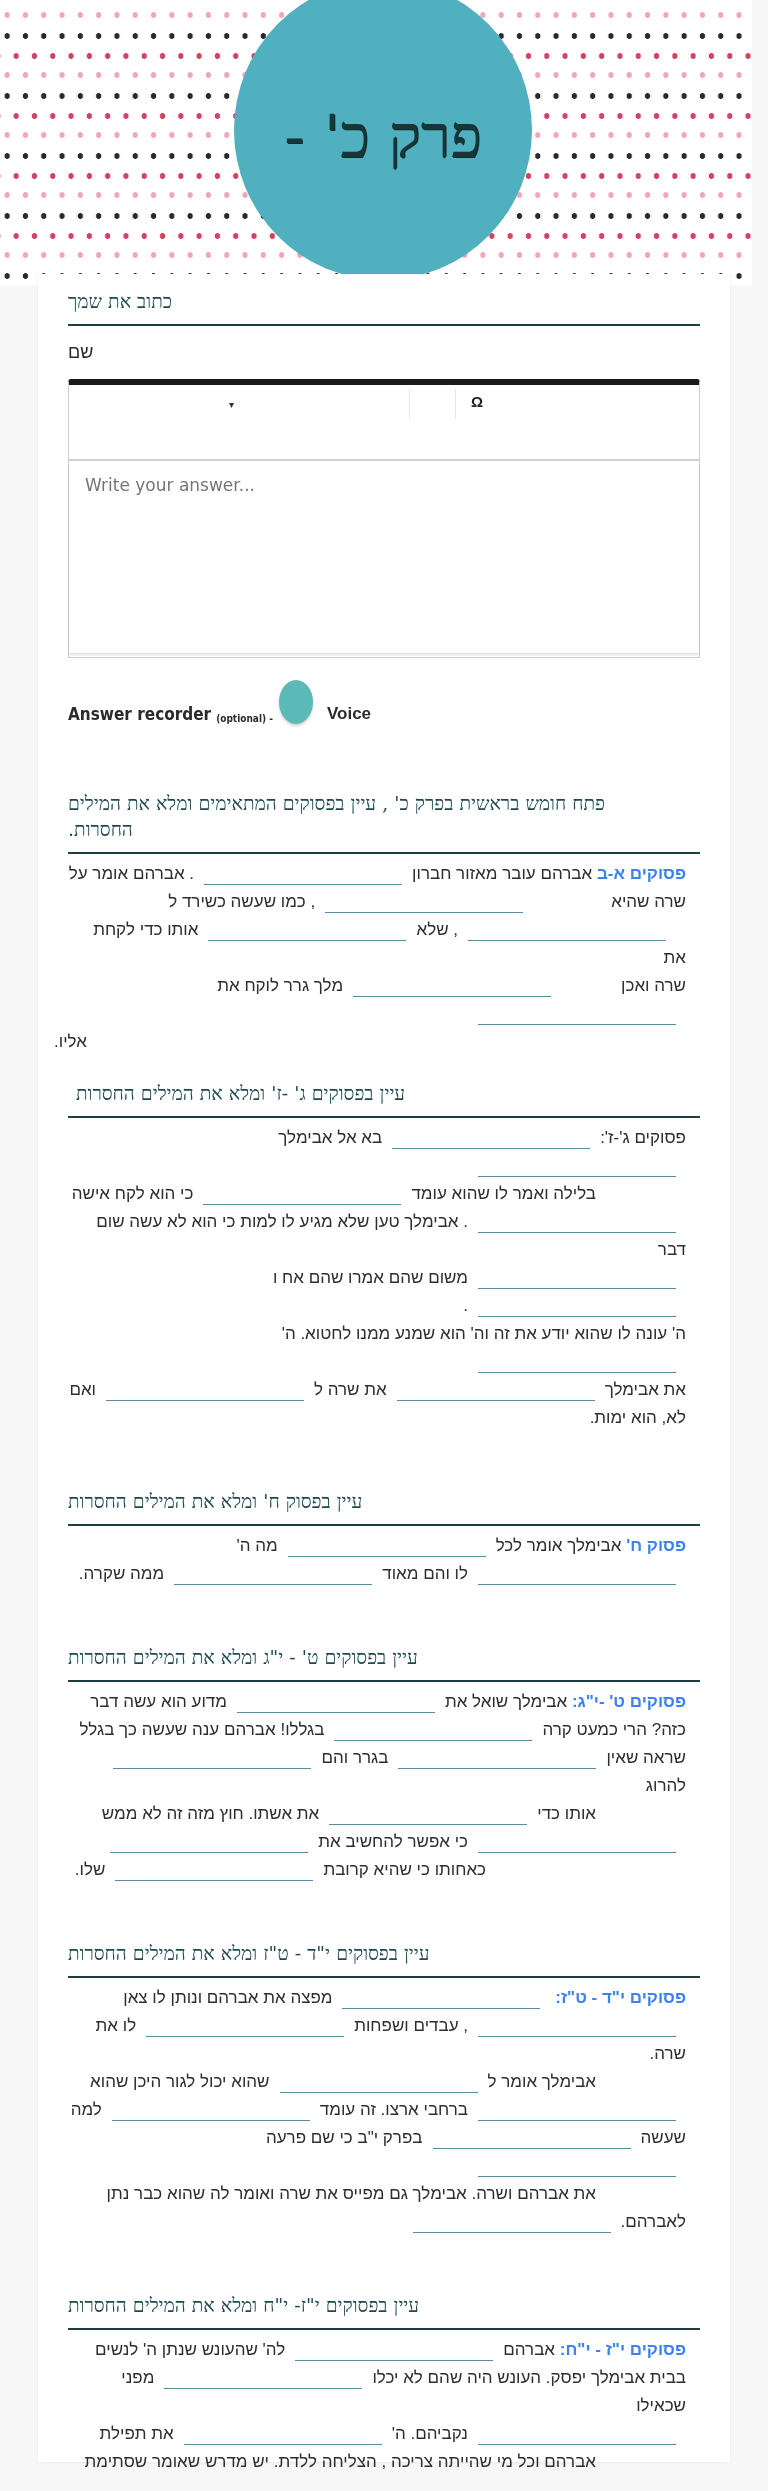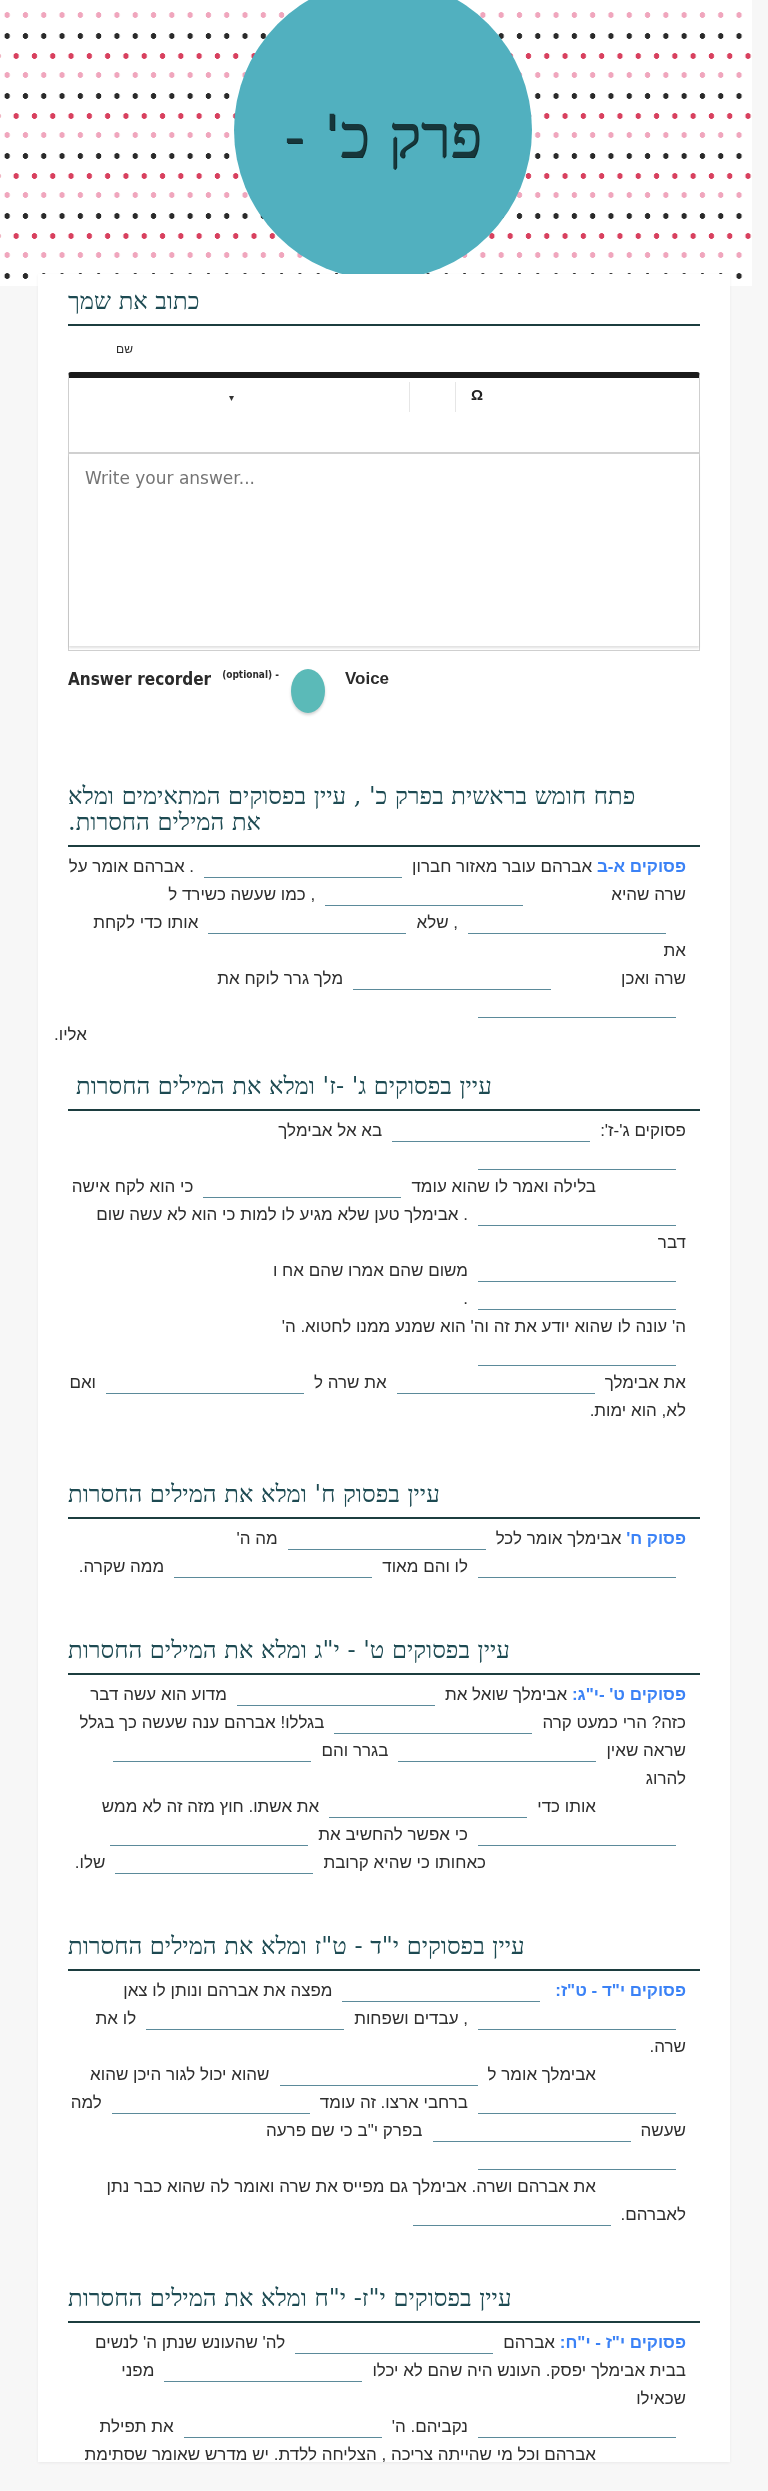--- a/index.html
+++ b/index.html
@@ -35,40 +35,40 @@
   }
   .card {
     position:absolute; left:38px; top:274px; width:692px; height:2188px;
     background:#ffffff;
     box-shadow:0 1px 3px rgba(0,0,0,0.06);
   }
   .card-inner { position:relative; padding:0 30px; }
   .q-title {
     direction:rtl; text-align:left;
     font-family:"DejaVu Serif", serif; color:#1d4a52;
-    font-size:24px; line-height:26px;
+    font-size:19px; line-height:26px;
     padding-bottom:10px; border-bottom:2px solid #1c3d3f;
   }
   .q-title .t { unicode-bidi:plaintext; }
-  .name-label { direction:rtl; text-align:left; font-size:12px; margin-top:16px;margin-left:48px; }
+  .name-label { direction:rtl; text-align:left; font-size:18px; margin-top:16px; }
   .editor {
     margin-top:16px; border:1px solid #cfcfcf; border-top:6px solid #1b1b1b; border-radius:3px 3px 0 0;
   }
   .toolbar { height:74px; position:relative; border-bottom:2px solid #d0d0d0; }
   .tb-dropdown { position:absolute; left:160px; top:14px; font-size:10px; color:#333; cursor:pointer; }
   .tb-sep1 { position:absolute; left:340px; top:4px; width:1px; height:30px; background:#e6e6e6; }
   .tb-sep2 { position:absolute; left:386px; top:4px; width:1px; height:30px; background:#e6e6e6; }
   .tb-omega { position:absolute; left:402px; top:8px; font-size:15px; font-weight:bold; color:#222; cursor:pointer; }
   .answer-area {
     height:192px; padding:14px 16px; box-sizing:border-box;
     font-size:17px; color:#404040; border:none; outline:none; width:100%; resize:none;
     font-family:"DejaVu Sans", sans-serif;
     box-shadow:0 2px 2px rgba(0,0,0,0.12);
   }
-  .recorder { display:flex; align-items:flex-start; margin-top:18px; height:48px;gap:6px; }
+  .recorder { display:flex; align-items:flex-end; margin-top:18px; height:48px; }
   .recorder .lbl { font-weight:bold; font-size:17px; color:#2b2b2b; font-family:"DejaVu Sans Condensed","DejaVu Sans",sans-serif; }
   .recorder .opt { font-size:10px; font-weight:bold; }
   .rec-btn {
     width:34px; height:44px; border-radius:50%; background:#5bbab8;
     margin:0 14px 0 6px; box-shadow:0 2px 3px rgba(0,0,0,0.18); cursor:pointer;
   }
   .voice { font-weight:bold; font-size:17px; }
   .section { margin-top:0; }
   .para {
     direction:rtl; text-align:right; font-size:17px; line-height:28px; color:#2e2e2e;

